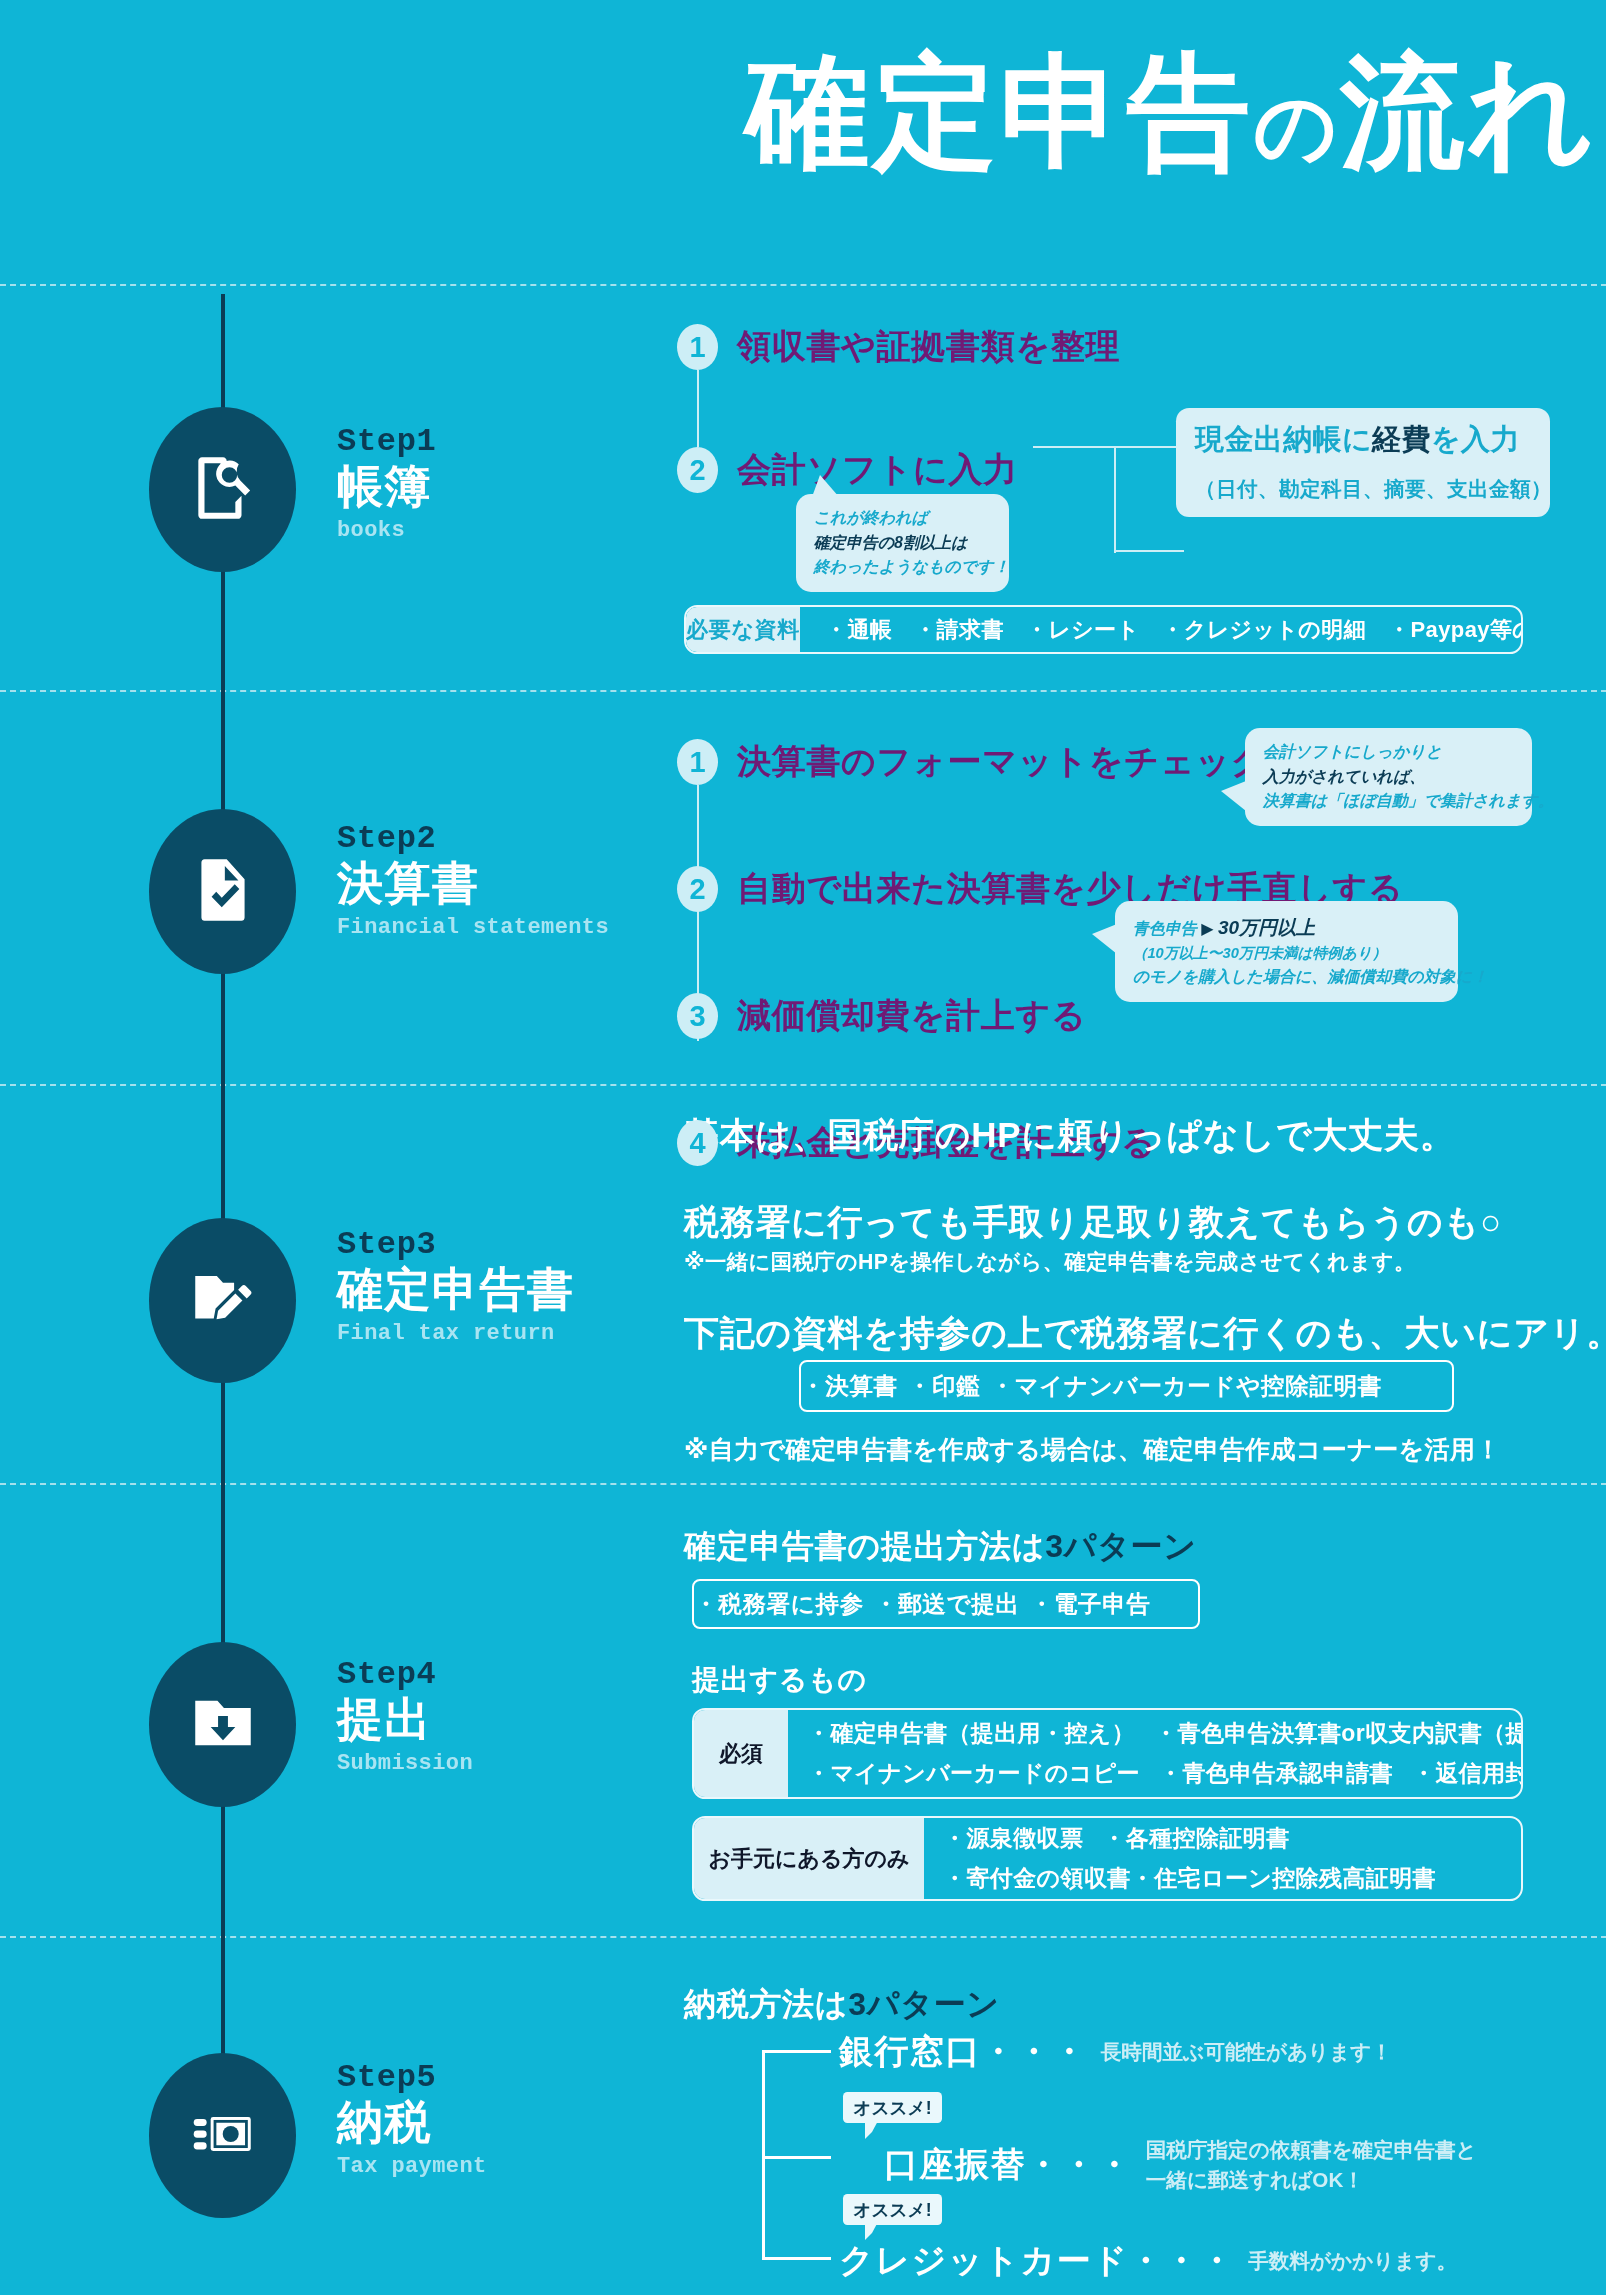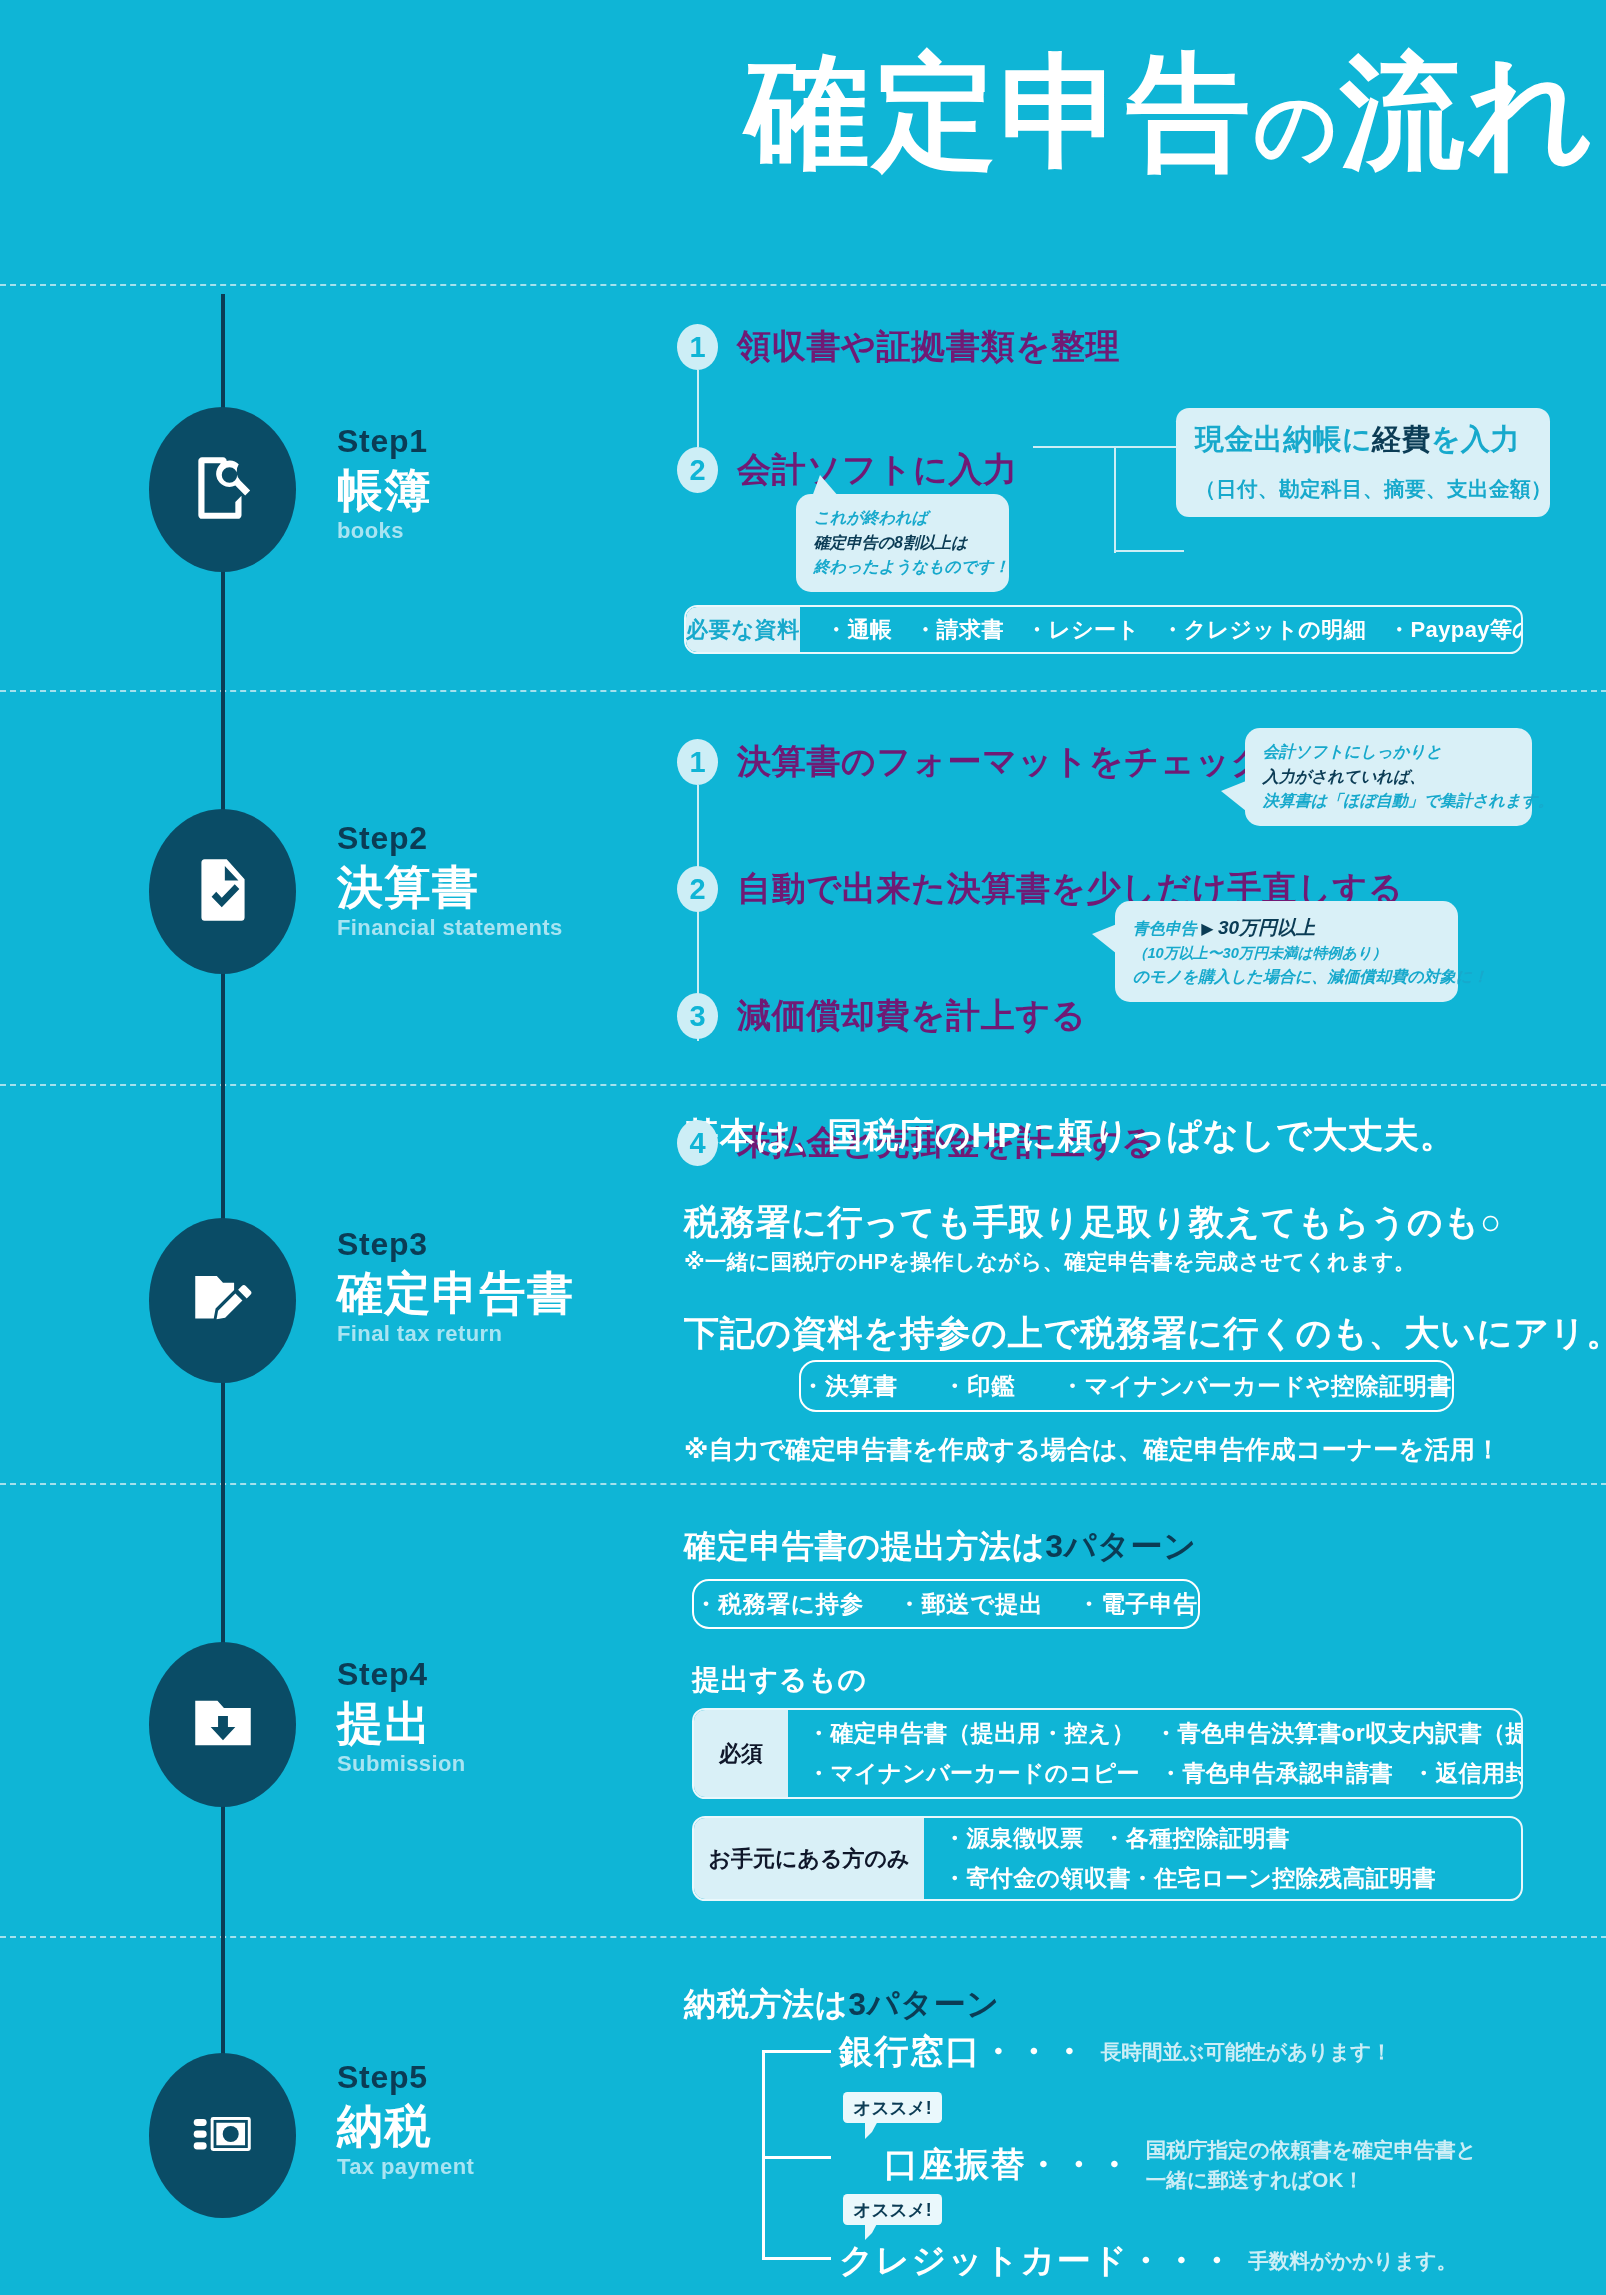--- a/index.html
+++ b/index.html
@@ -36,21 +36,21 @@
   }
 
   
   .step-circle{
     position:absolute;width:147px;height:165px;border-radius:50%;
     background:#0a4c66;left:149px;
     display:flex;align-items:center;justify-content:center;
   }
   .step-circle svg{width:74px;height:74px;fill:#ffffff;}
 
-  .step-label{position:absolute;left:337px;}
+  .step-label{position:absolute;left:337px;font-family:Liberation Mono, monospace;}
   .step-label .en-step{
     font-size:32px;font-weight:bold;color:#0b3c55;letter-spacing:0.7px;
     line-height:1.1;margin-bottom:4.4px;
   }
   .step-label .jp{
     font-size:46px;font-weight:bold;color:#ffffff;line-height:1.15;
     letter-spacing:1.5px;
   }
   .step-label .en{
     font-size:22px;font-weight:bold;color:#a9e4f2;letter-spacing:0.4px;
@@ -126,22 +126,22 @@
     border-radius:10.3px 0 0 10.3px;
   }
   .pill-items{
     display:flex;align-items:center;color:#ffffff;font-weight:bold;
     font-size:22px;letter-spacing:0.4px;white-space:nowrap;gap:22px;
     padding:0 25px;
   }
 
   
   .pill-outline{
-    position:absolute;border:2.2px solid #ffffff;border-radius:17px;
-    display:flex;align-items:center;justify-content:space-between;
+    position:absolute;border:2.2px solid #ffffff;border-radius:8px;
+    display:flex;align-items:center;justify-content:flex-start;
     color:#ffffff;font-weight:bold;font-size:23.5px;letter-spacing:0.7px;
     white-space:nowrap;gap:10px;box-sizing:border-box;
   }
 
   
   .ftext{position:absolute;white-space:nowrap;}
   .t-big{font-size:35px;font-weight:bold;color:#ffffff;letter-spacing:0.7px;}
   .t-note{font-size:21.3px;font-weight:bold;color:#ffffff;letter-spacing:0.4px;}
   .t-head{font-size:32px;font-weight:bold;color:#ffffff;letter-spacing:0.7px;}
   .t-head b{color:#0b3c55;}

